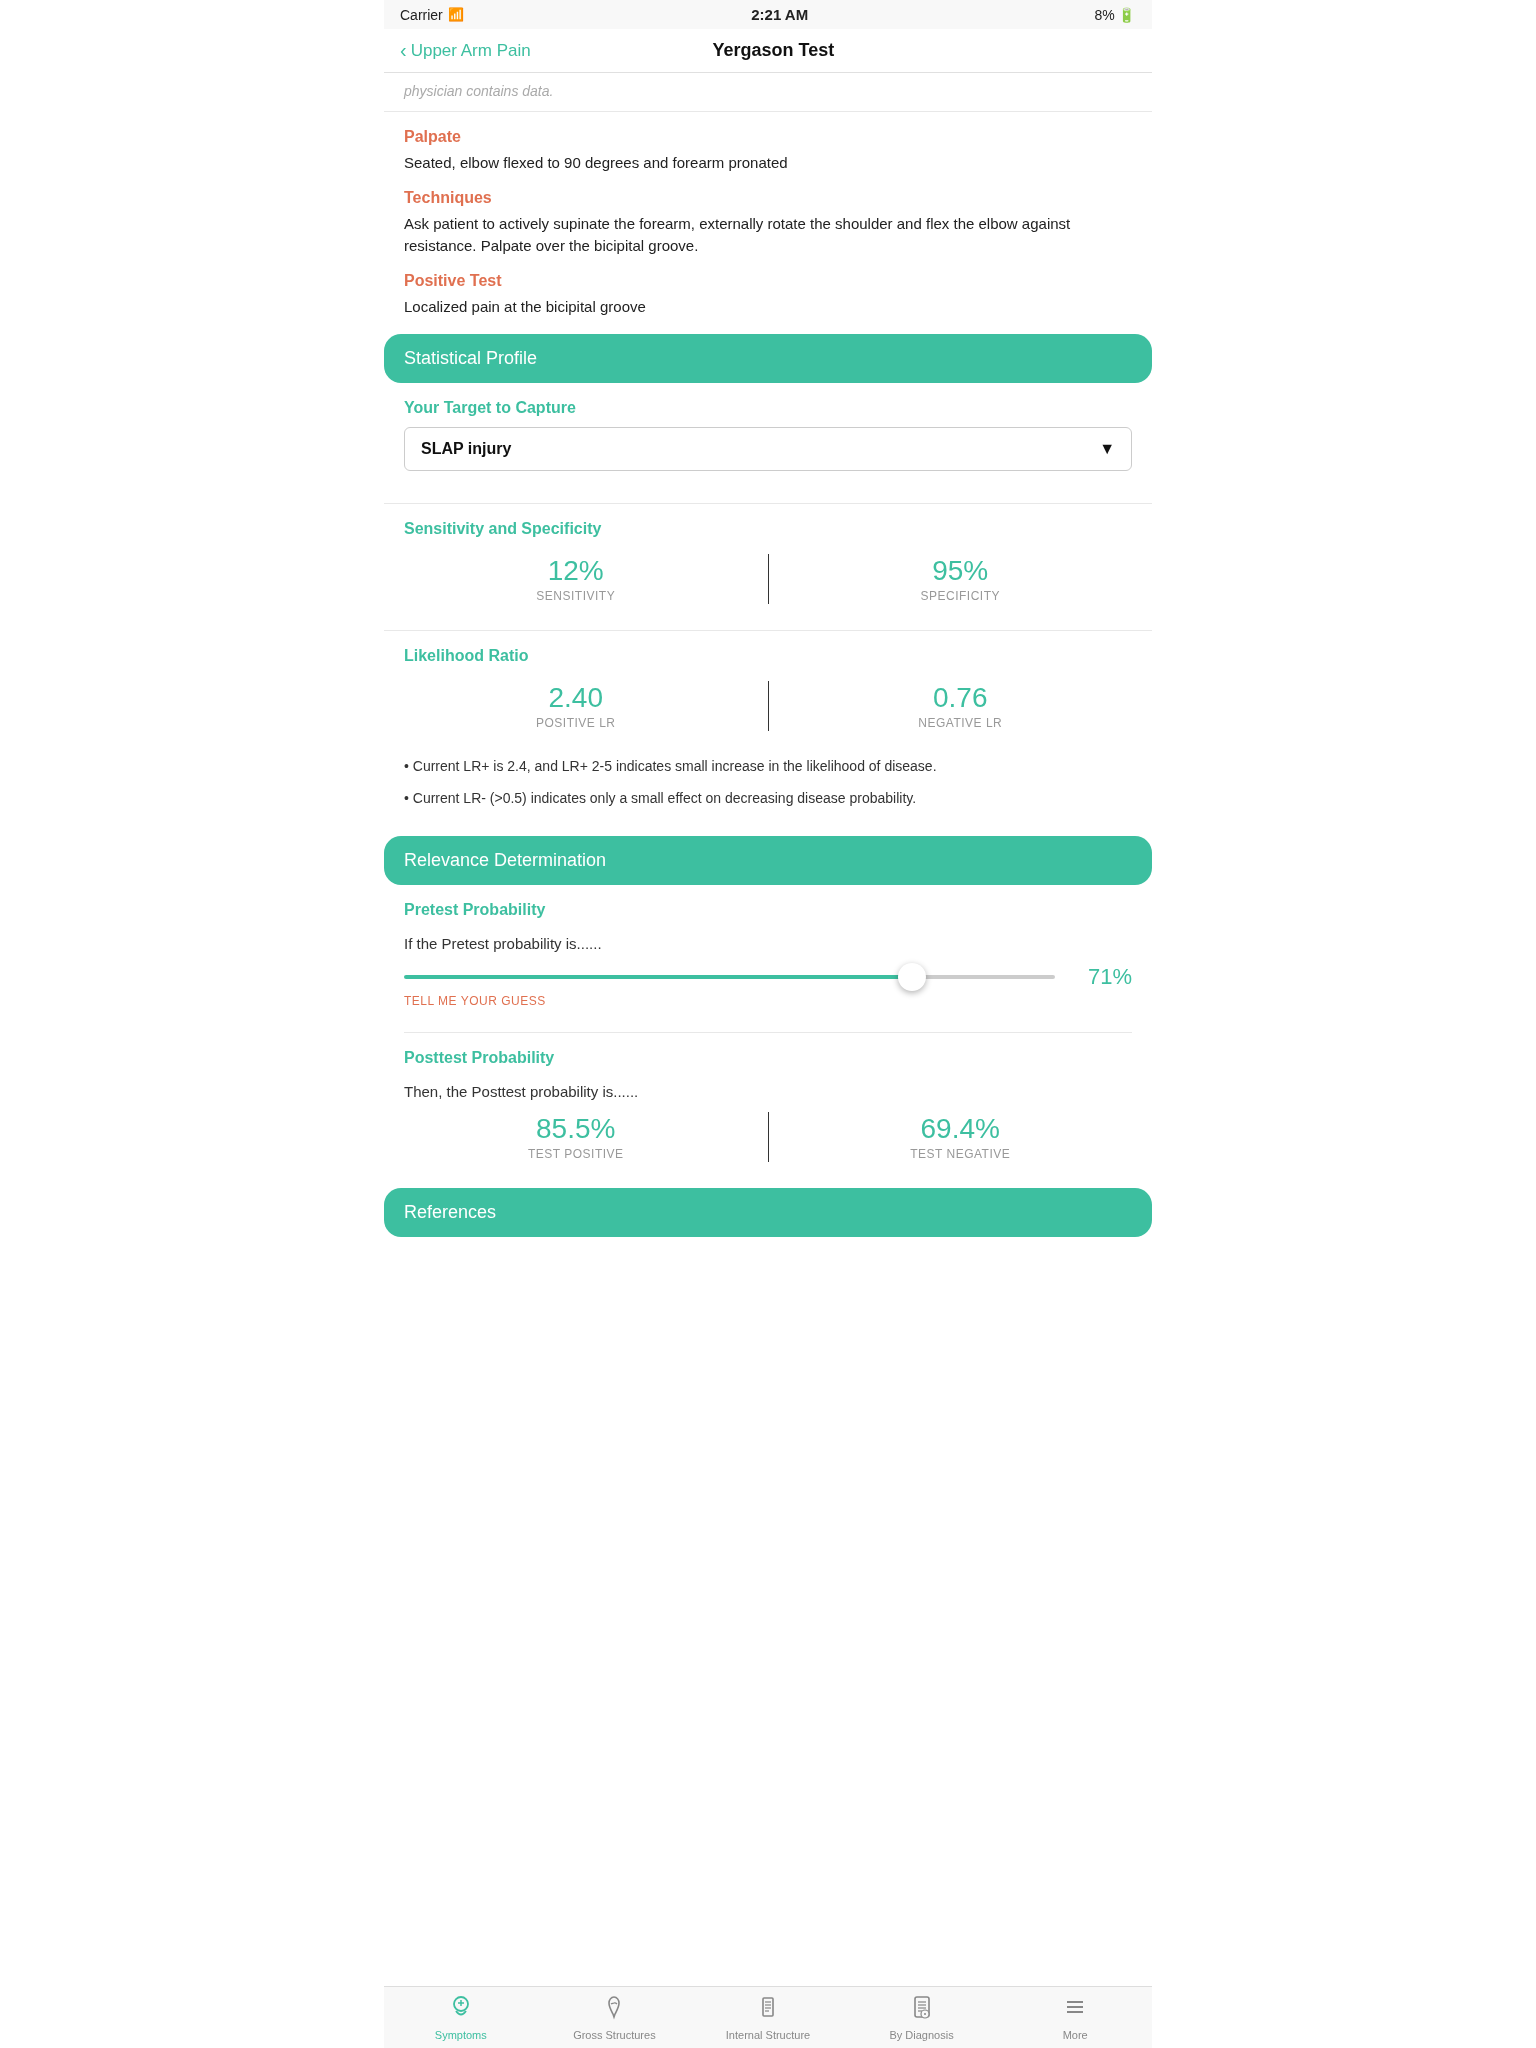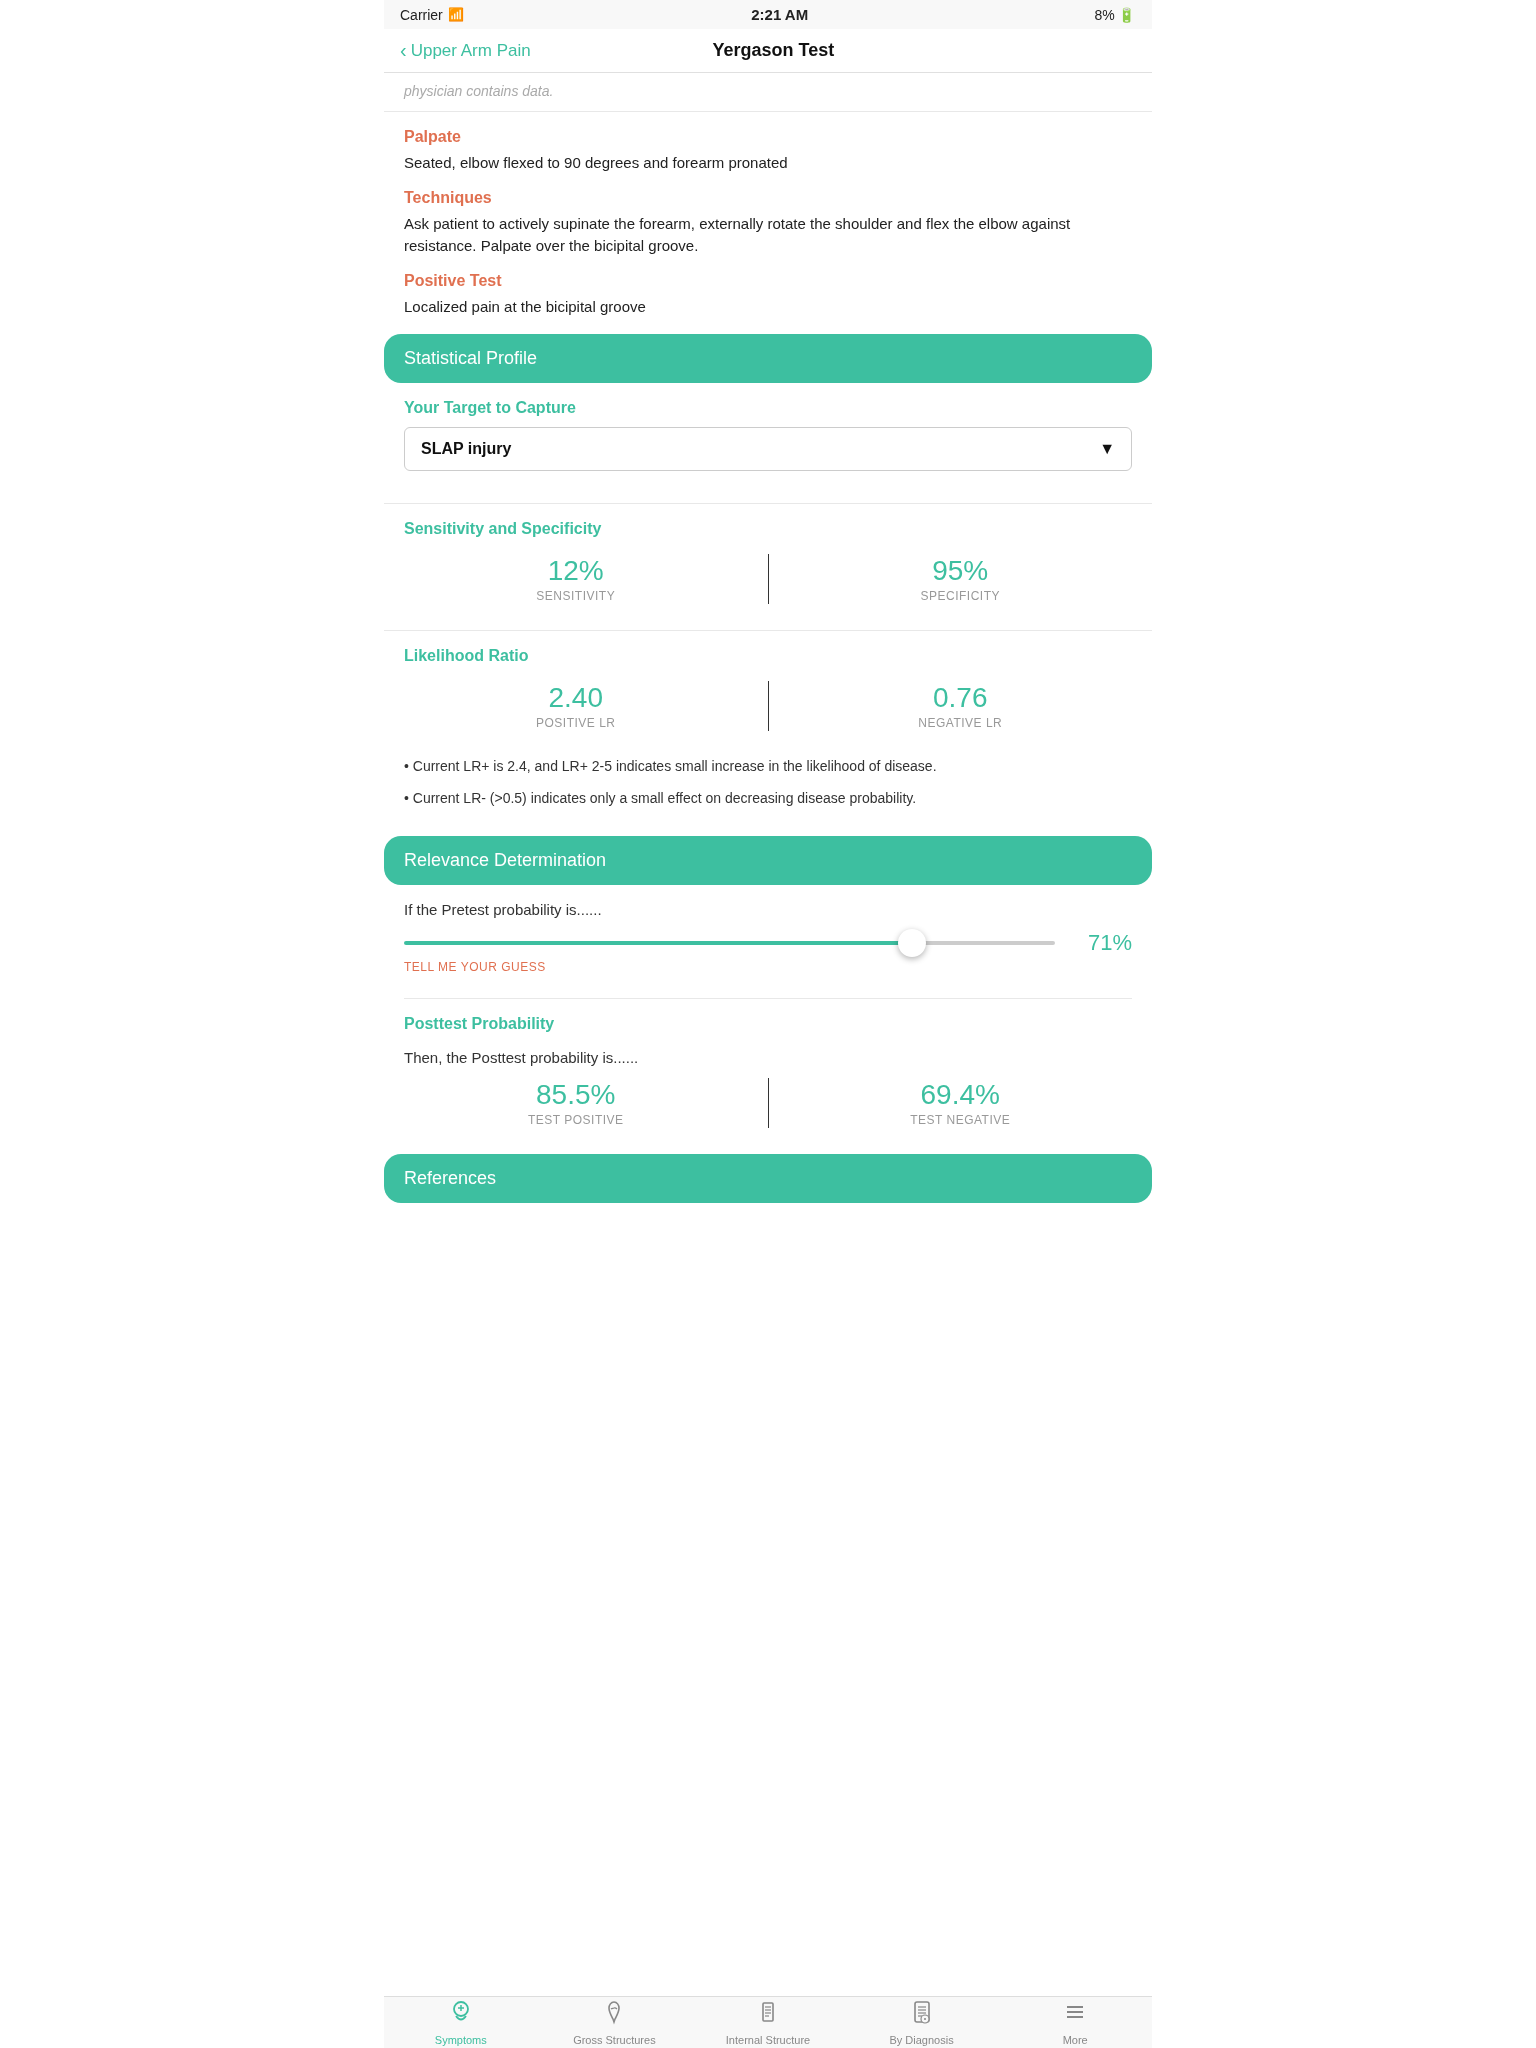--- a/index.html
+++ b/index.html
@@ -235,21 +235,21 @@
     .tab-bar {
       position: fixed;
       bottom: 0;
       left: 50%;
       transform: translateX(-50%);
       width: 100%;
       max-width: 768px;
       display: flex;
       border-top: 1px solid #ddd;
       background: #f8f8f8;
-      height: 52px;
+      height: 62px;
     }
     .tab-item {
       flex: 1;
       display: flex;
       flex-direction: column;
       align-items: center;
       justify-content: center;
       gap: 3px;
       cursor: pointer;
       padding: 8px 4px;
@@ -358,20 +358,21 @@
   <div class="lr-notes">
     <div class="lr-note">• Current LR+ is 2.4, and LR+ 2-5 indicates small increase in the likelihood of disease.</div>
     <div class="lr-note">• Current LR- (&gt;0.5) indicates only a small effect on decreasing disease probability.</div>
   </div>
 
   <div class="teal-header">
     <span>Relevance Determination</span>
   </div>
 
   <div class="relevance-content">
+    <div class="subsection-label">Pretest Probability</div>
     <div class="pretest-text">If the Pretest probability is......</div>
 
     <div class="slider-container">
       <div class="slider-track">
         <div class="slider-thumb"></div>
       </div>
       <div class="slider-value">71%</div>
     </div>
     <div class="slider-hint">TELL ME YOUR GUESS</div>
 

